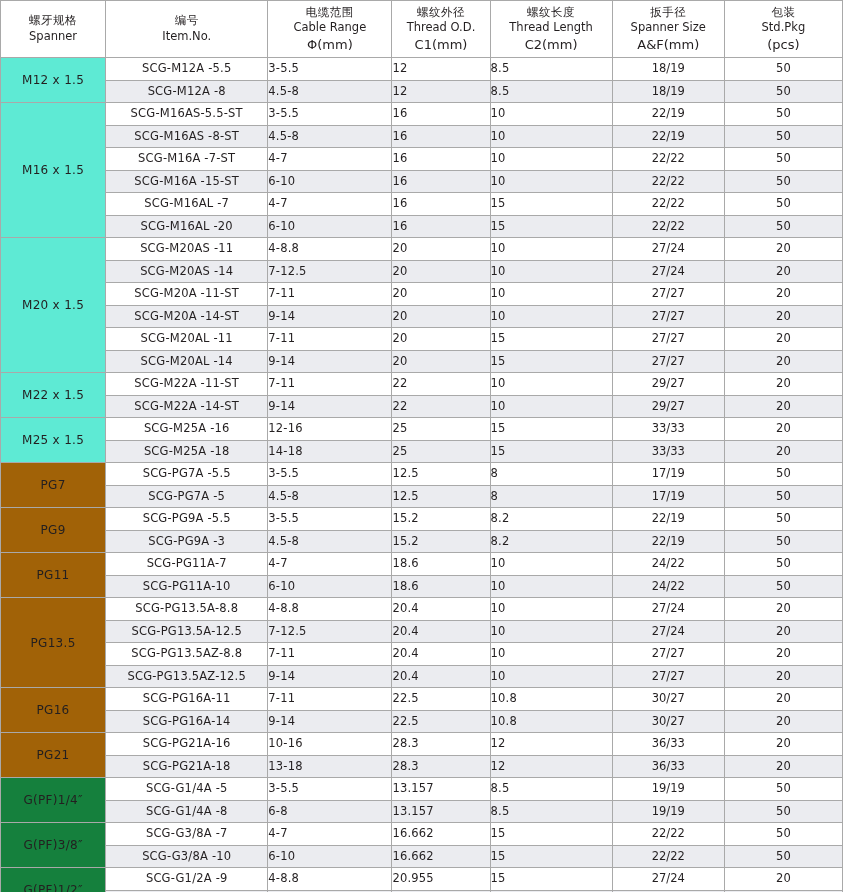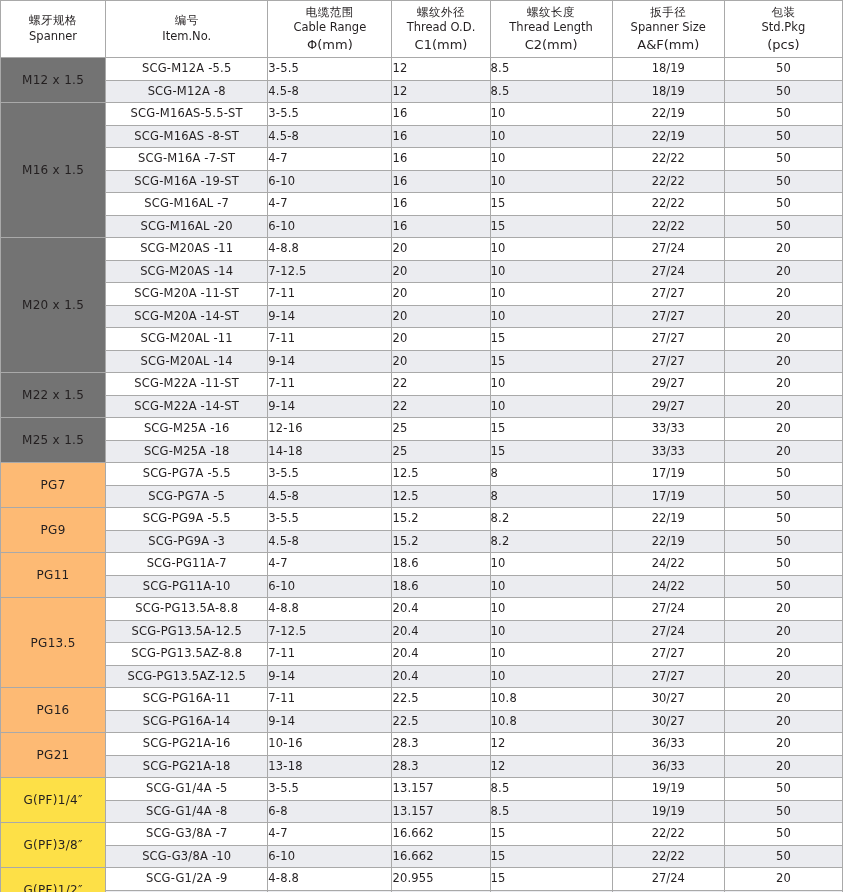--- a/index.html
+++ b/index.html
@@ -56,23 +56,23 @@
   col.c-span    { width: 112px; }
   col.c-pkg     { width: 118px; }
 
   
   td.thread {
     text-align: center;
     vertical-align: middle;
     font-size: 12px;
     letter-spacing: .3px;
   }
-  td.thread.g-yellow { background: #737373; }
-  td.thread.g-purple { background: #fdba74; }
-  td.thread.g-green  { background: #fde047; }
+  td.thread.g-yellow { background: #5eead4; }
+  td.thread.g-purple { background: #a16207; }
+  td.thread.g-green  { background: #15803d; }
 
   
   td.cell {
     height: 21.5px;
     font-size: 11.5px;
     line-height: 21.5px;
     white-space: nowrap;
   }
   td.item {
     text-align: center;
@@ -177,21 +177,21 @@
       </tr>
       <tr class="odd">
         <td class="cell item">SCG-M16A -7-ST</td>
         <td class="cell num">4-7</td>
         <td class="cell num">16</td>
         <td class="cell num">10</td>
         <td class="cell center">22/22</td>
         <td class="cell center">50</td>
       </tr>
       <tr class="even">
-        <td class="cell item">SCG-M16A -19-ST</td>
+        <td class="cell item">SCG-M16A -15-ST</td>
         <td class="cell num">6-10</td>
         <td class="cell num">16</td>
         <td class="cell num">10</td>
         <td class="cell center">22/22</td>
         <td class="cell center">50</td>
       </tr>
       <tr class="odd">
         <td class="cell item">SCG-M16AL -7</td>
         <td class="cell num">4-7</td>
         <td class="cell num">16</td>

